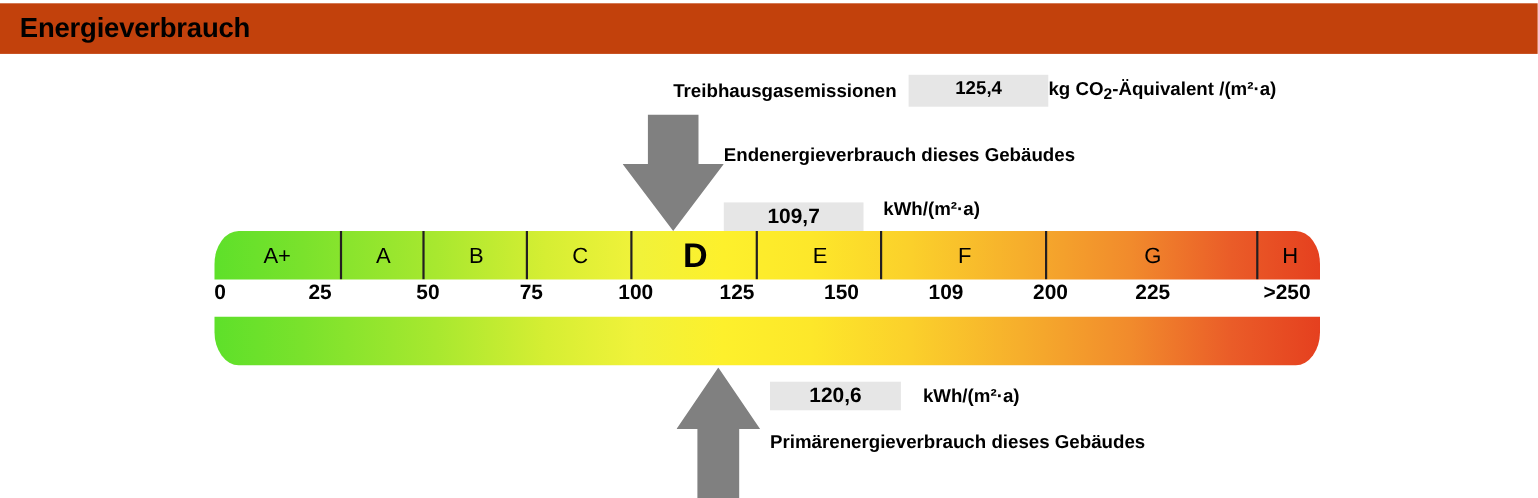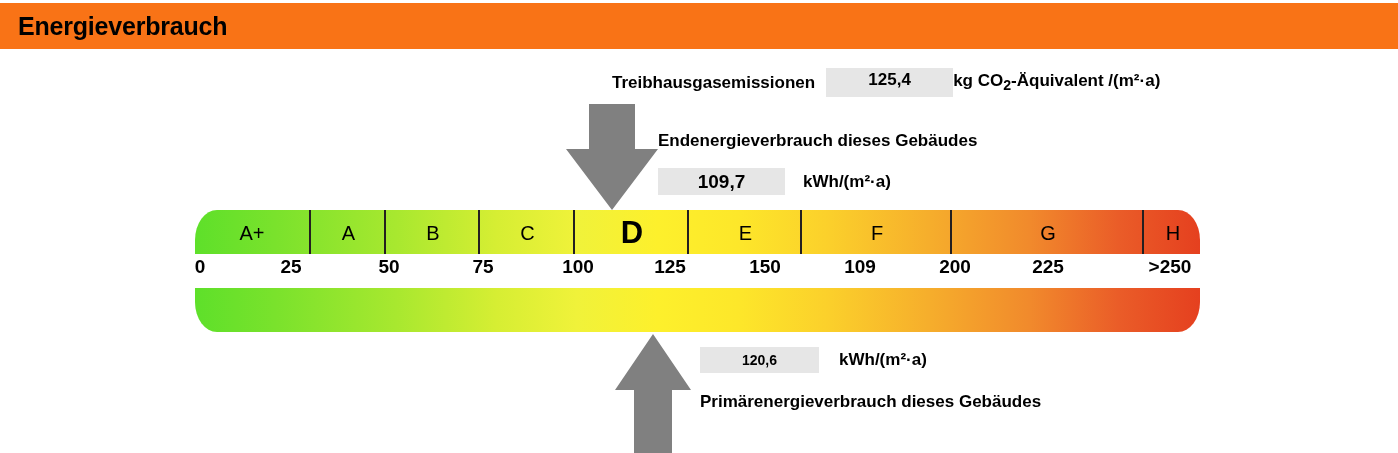--- a/index.html
+++ b/index.html
@@ -16,21 +16,21 @@
     overflow: hidden;
   }
 
   
   .header-bar {
     position: absolute;
     left: 0;
     top: 3px;
     width: 1398px;
     height: 46px;
-    background: #f97316;
+    background: #c2410c;
     box-sizing: border-box;
   }
   .header-title {
     position: absolute;
     left: 18px;
     top: 9px;
     font-size: 25px;
     font-weight: bold;
     letter-spacing: -0.2px;
     color: #000;
@@ -87,41 +87,42 @@
     top: 168px;
     display: flex;
     align-items: center;
     white-space: nowrap;
   }
   .ee-value {
     width: 127px;
     height: 27px;
     line-height: 27px;
     font-size: 19px;
+    margin-top: 16px;
   }
   .ee-unit {
     font-size: 17px;
     font-weight: bold;
     margin-left: 18px;
   }
 
   
   .pe-row {
     position: absolute;
     left: 700px;
     top: 347px;
     display: flex;
     align-items: center;
     white-space: nowrap;
   }
   .pe-value {
     width: 119px;
     height: 26px;
     line-height: 26px;
-    font-size: 14px;
+    font-size: 19px;
   }
   .pe-unit {
     font-size: 17px;
     font-weight: bold;
     margin-left: 20px;
   }
   .pe-title {
     position: absolute;
     left: 700px;
     top: 392px;

